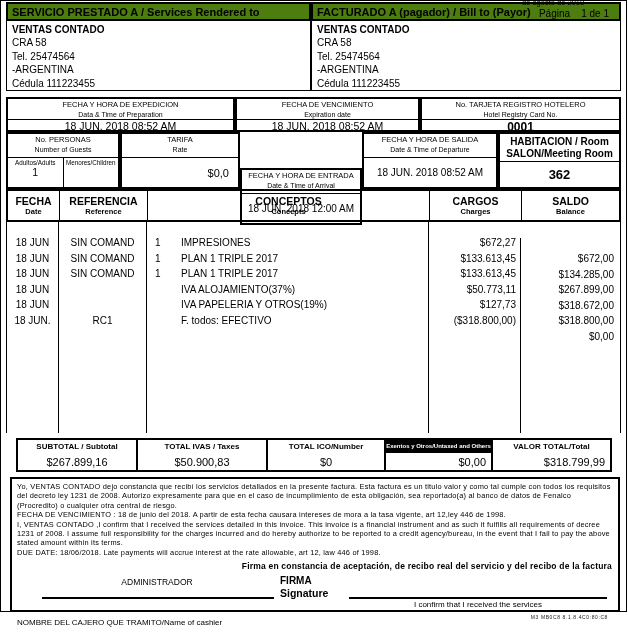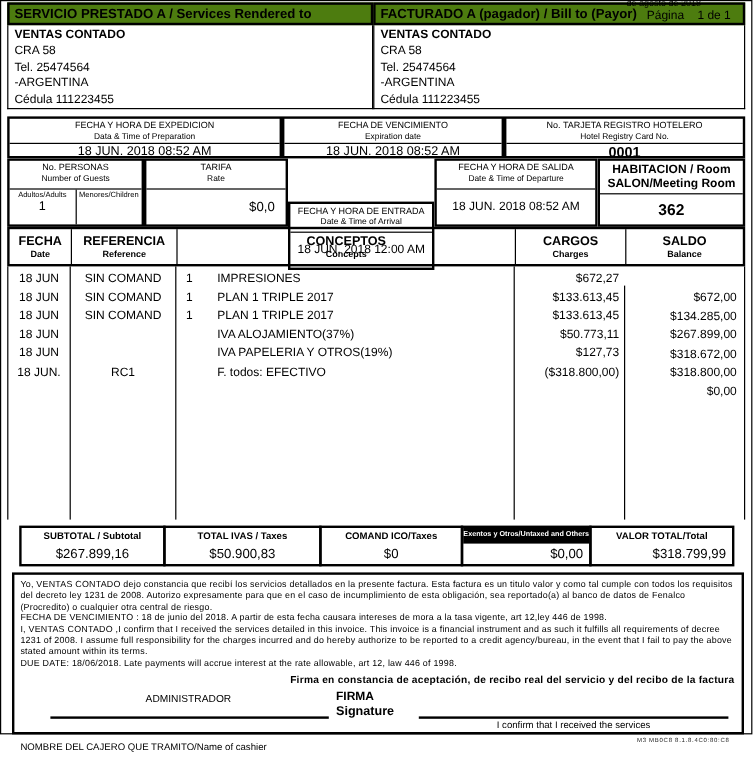--- a/index.html
+++ b/index.html
@@ -29,21 +29,21 @@
   .subcol .sl { font-size:6.3px; text-align:center; padding-top:1px; }
   .subcol .sv { flex:1; display:flex; align-items:flex-start; justify-content:center; font-size:10.5px; }
 
   
   #items-header { display:flex; border:2px solid #000; height:33px; }
   #items-header .hc { display:flex; flex-direction:column; align-items:center; justify-content:center; }
   #items-header .hc + .hc { border-left:1.5px solid #000; }
   .hes { font-weight:bold; font-size:10.5px; line-height:12px; }
   .hen { font-weight:bold; font-size:7.5px; line-height:10px; }
   #items-body { display:flex; height:211px; border-left:1.5px solid #000; border-right:1.5px solid #000; }
-  .bcol { display:flex; flex-direction:column; padding-top:3px; }
+  .bcol { display:flex; flex-direction:column; padding-top:13px; }
   .bcol + .bcol { border-left:1.5px solid #000; }
   .bcell { height:15.5px; line-height:15.5px; font-size:10px; white-space:nowrap; overflow:hidden; }
   .c-date { width:51px; } .c-date .bcell { text-align:center; }
   .c-ref  { width:88px; } .c-ref .bcell { text-align:center; }
   .c-con  { width:282px; } .c-con .bcell { text-align:left; padding-left:8px; }
   .c-con .qty { display:inline-block; width:26px; }
   .c-chg  { width:92px; } .c-chg .bcell { text-align:right; padding-right:4px; }
   .c-bal  { flex:1;margin-top:16px; } .c-bal .bcell { text-align:right; padding-right:6px; }
 
   
@@ -238,21 +238,21 @@
   <div id="totals" class="abs" style="left:16px; top:438px; width:596px; height:34px;">
     <div class="tbox" style="width:122px;">
       <div class="tl">SUBTOTAL / Subtotal</div>
       <div class="tv">$267.899,16</div>
     </div>
     <div class="tbox" style="width:132px;">
       <div class="tl">TOTAL IVAS / Taxes</div>
       <div class="tv">$50.900,83</div>
     </div>
     <div class="tbox" style="width:120px;">
-      <div class="tl">COMAND ICO/Taxes</div>
+      <div class="tl">TOTAL ICO/Number</div>
       <div class="tv">$0</div>
     </div>
     <div class="tbox" style="width:109px;">
       <div class="tl inv">Exentos y Otros/Untaxed and Others</div>
       <div class="tv right">$0,00</div>
     </div>
     <div class="tbox" style="flex:1;">
       <div class="tl">VALOR TOTAL/Total</div>
       <div class="tv right">$318.799,99</div>
     </div>

